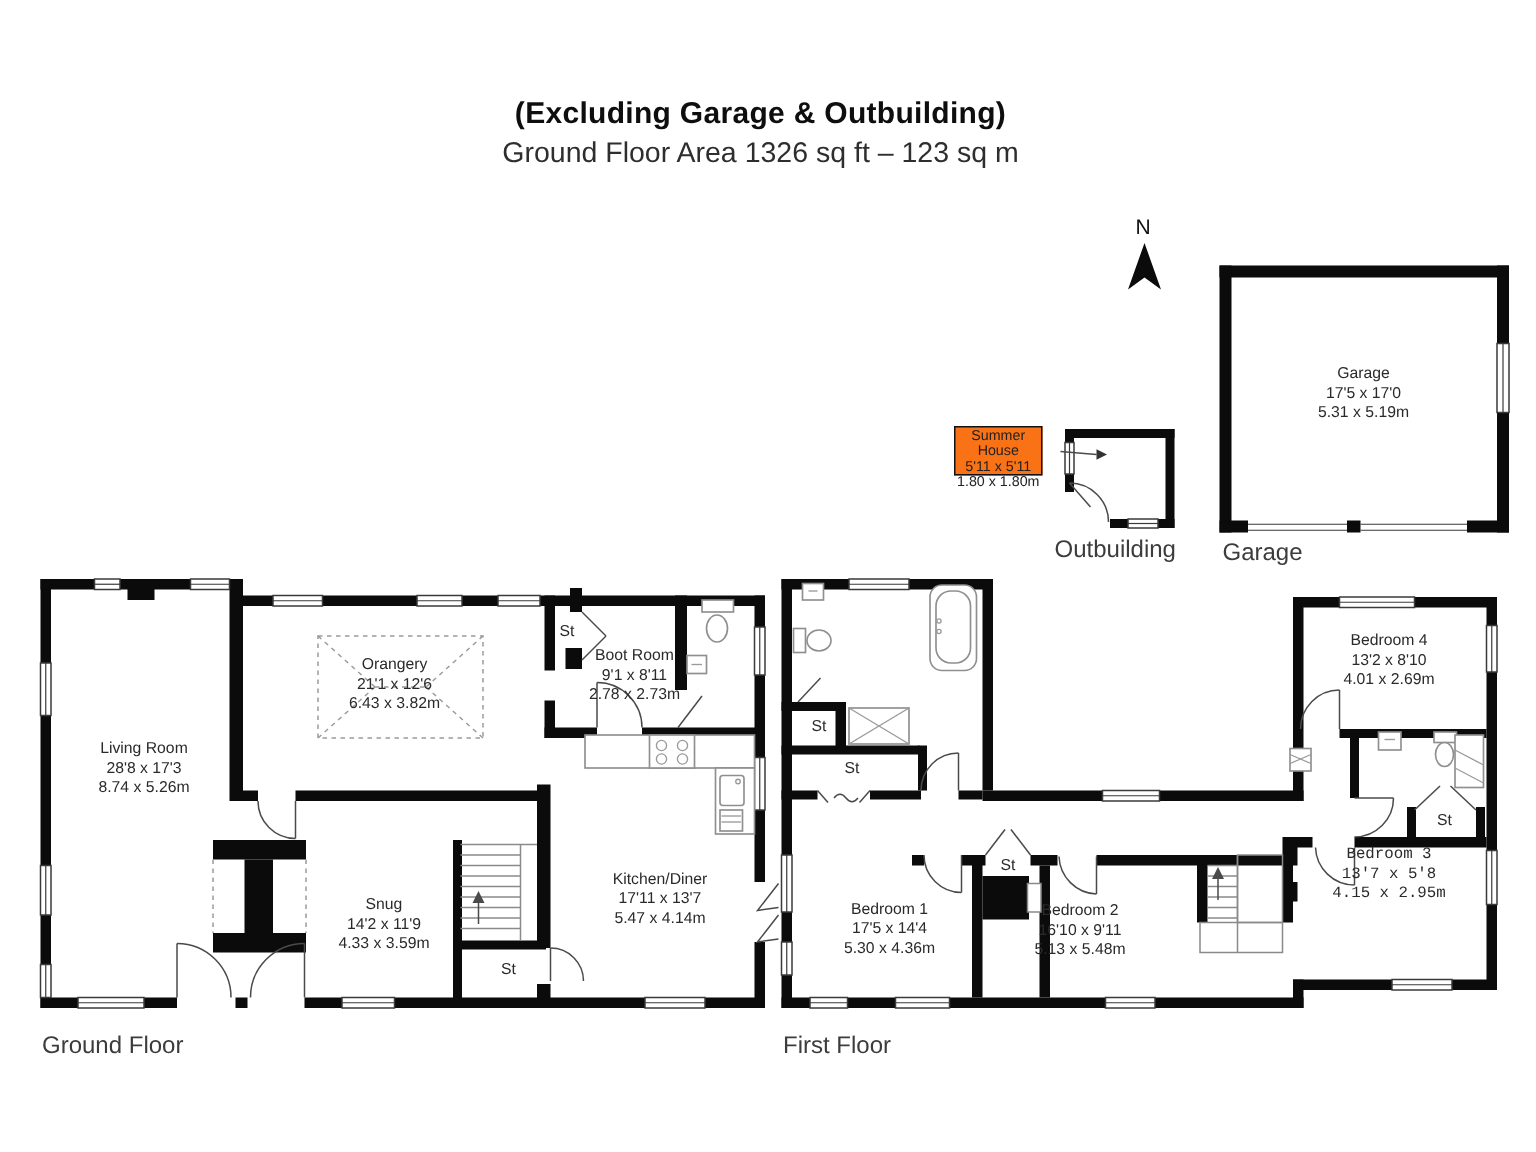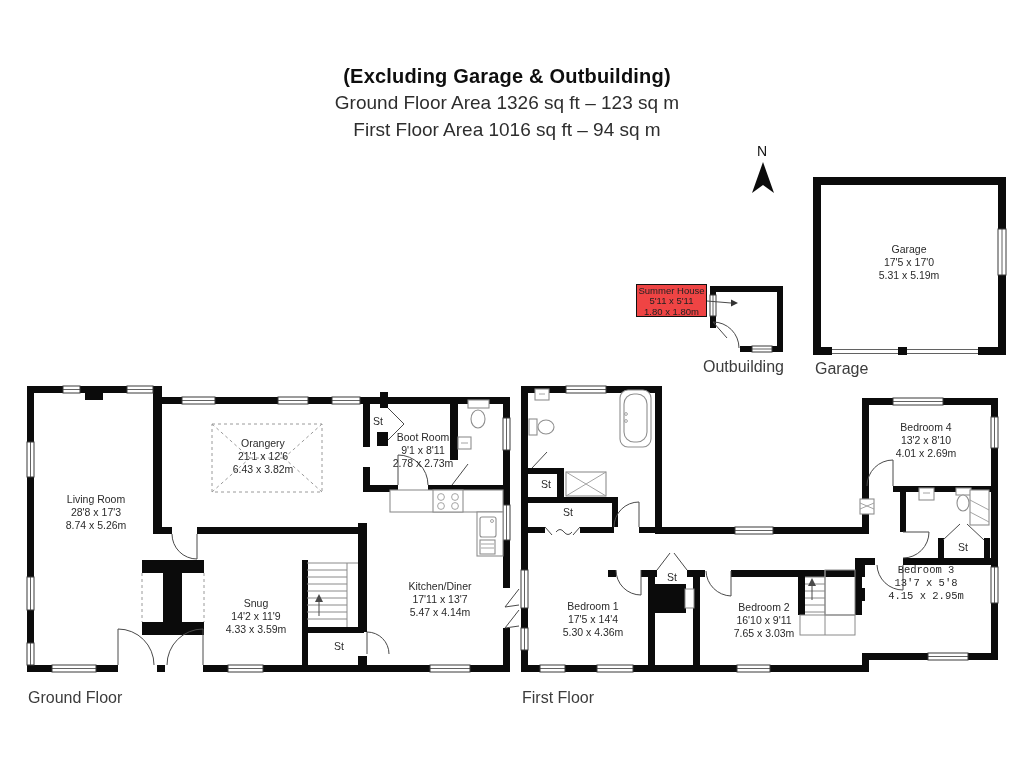--- a/index.html
+++ b/index.html
@@ -16,22 +16,22 @@
   .fxl{fill:none;stroke:#9a9a9a;stroke-width:0.9;}
   .hdr{position:absolute;top:63px;left:0;width:1014px;text-align:center;}
   .t1{font-size:20px;font-weight:bold;line-height:26px;color:#0e0e0e;letter-spacing:0.2px;}
   .t2{font-size:19px;line-height:27px;color:#2e2e2e;}
   .rl{position:absolute;transform:translateX(-50%);text-align:center;font-size:10.5px;
       line-height:13px;color:#2a2a2a;white-space:nowrap;}
   .rl span{display:block;}
   .stl{position:absolute;transform:translateX(-50%);font-size:10.5px;color:#2a2a2a;text-align:center;}
   .cap{position:absolute;font-size:16px;color:#3c3c3c;}
   .north{position:absolute;font-size:14px;color:#111;}
-  .shbox{position:absolute;left:636px;top:284px;width:71px;height:33px;border:1.5px solid #111;
-         background:#ef4444;text-align:center;font-size:9.5px;line-height:10.4px;color:#222;
+  .shbox{position:absolute;left:636px;top:284px;width:59px;height:33px;border:1.5px solid #111;
+         background:#f97316;text-align:center;font-size:9.5px;line-height:10.4px;color:#222;
          box-sizing:border-box;padding-top:1px;}
   .shbox span{display:block;}
 </style>
 </head>
 <body>
 
 <div class="stage">
 
 <svg width="1024" height="768" viewBox="0 0 1024 768">
 
@@ -343,21 +343,20 @@
   </g>
 
   <g>
     <path d="M763,162 L774,193 L763,185 L752,193 Z" fill="#0b0b0b"></path>
   </g>
 </svg>
 
 <div class="hdr">
   <div class="t1">(Excluding Garage &amp; Outbuilding)</div>
   <div class="t2">Ground Floor Area 1326 sq ft – 123 sq m</div>
-  <div class="t2">First Floor Area 1016 sq ft – 94 sq m</div>
 </div>
 
 <div class="north" style="left:757px;top:143px;">N</div>
 
 <div class="rl" style="left:96px;top:493px;">
   <span>Living Room</span>
   <span>28'8 x 17'3</span>
   <span>8.74 x 5.26m</span>
 </div>
 <div class="rl" style="left:263px;top:437px;">
@@ -378,24 +377,24 @@
 <div class="rl" style="left:440px;top:580px;">
   <span>Kitchen/Diner</span>
   <span>17'11 x 13'7</span>
   <span>5.47 x 4.14m</span>
 </div>
 <div class="rl" style="left:593px;top:600px;">
   <span>Bedroom 1</span>
   <span>17'5 x 14'4</span>
   <span>5.30 x 4.36m</span>
 </div>
-<div class="rl" style="left:764px;top:601px;">
+<div class="rl" style="left:720px;top:601px;">
   <span>Bedroom 2</span>
   <span>16'10 x 9'11</span>
-  <span>7.65 x 3.03m</span>
+  <span>5.13 x 5.48m</span>
 </div>
 <div class="rl" style="left:926px;top:564px;font-family:Liberation Mono, monospace;">
   <span>Bedroom 3</span>
   <span>13'7 x 5'8</span>
   <span>4.15 x 2.95m</span>
 </div>
 <div class="rl" style="left:926px;top:421px;">
   <span>Bedroom 4</span>
   <span>13'2 x 8'10</span>
   <span>4.01 x 2.69m</span>

